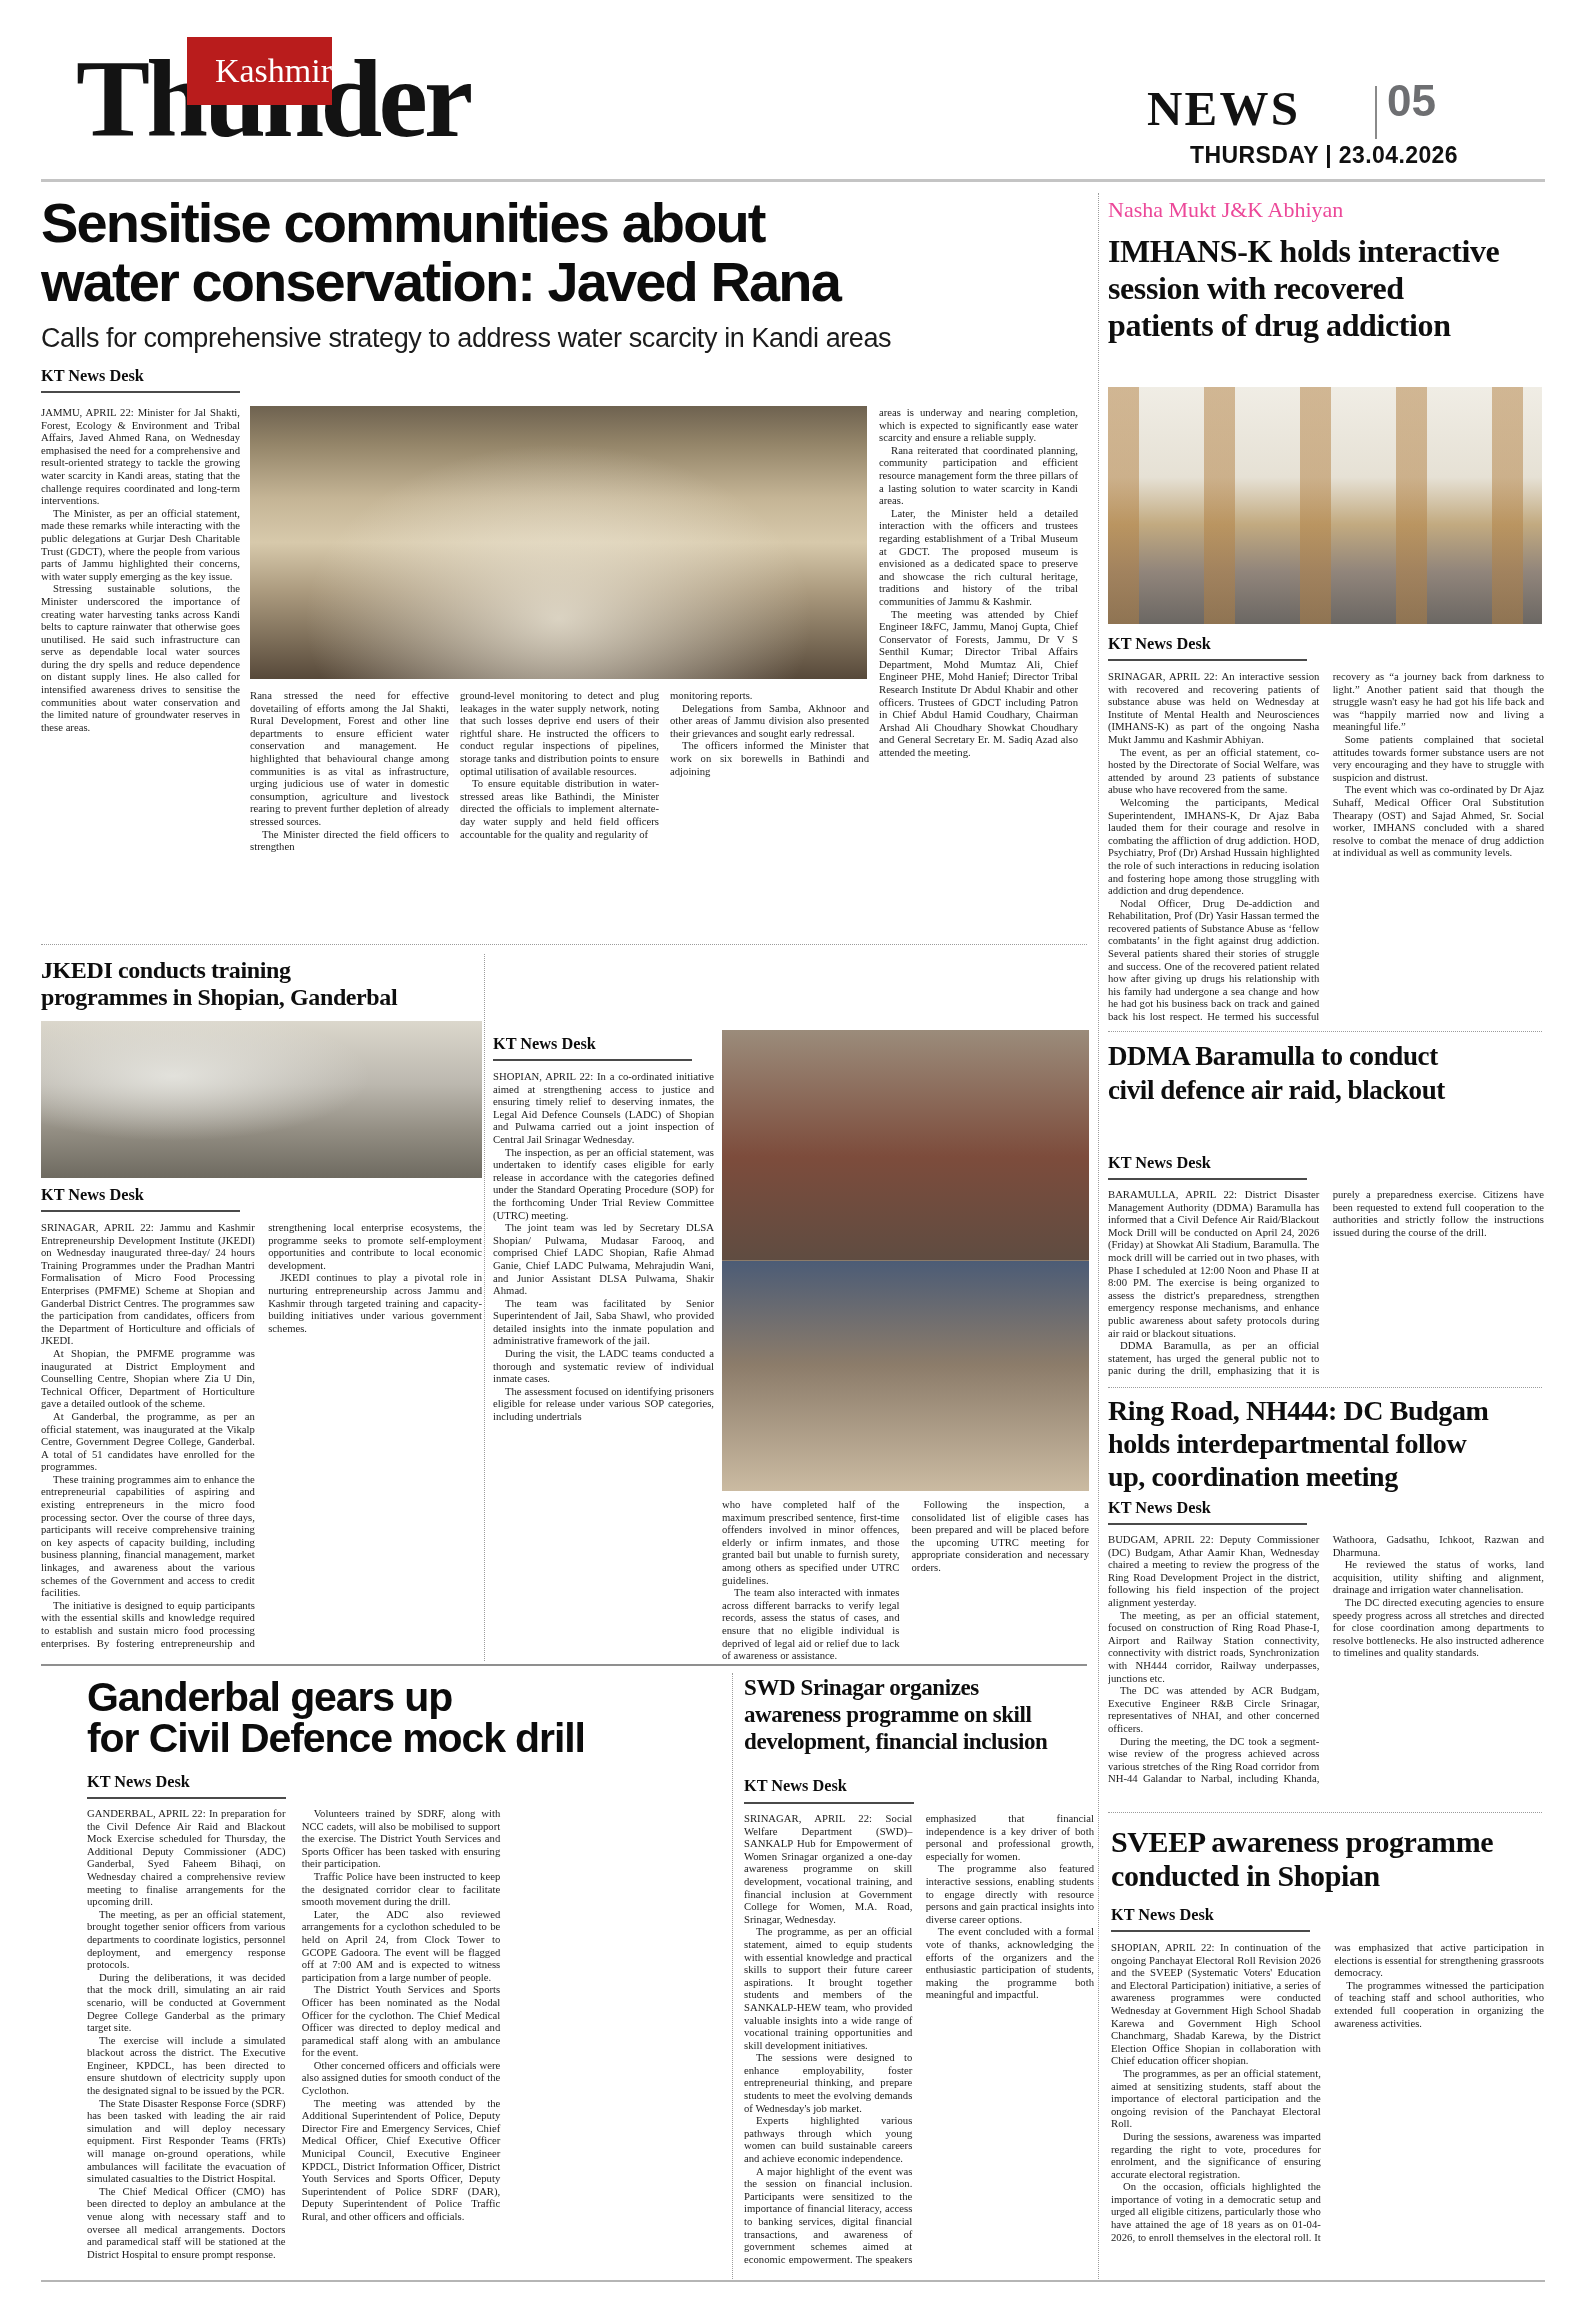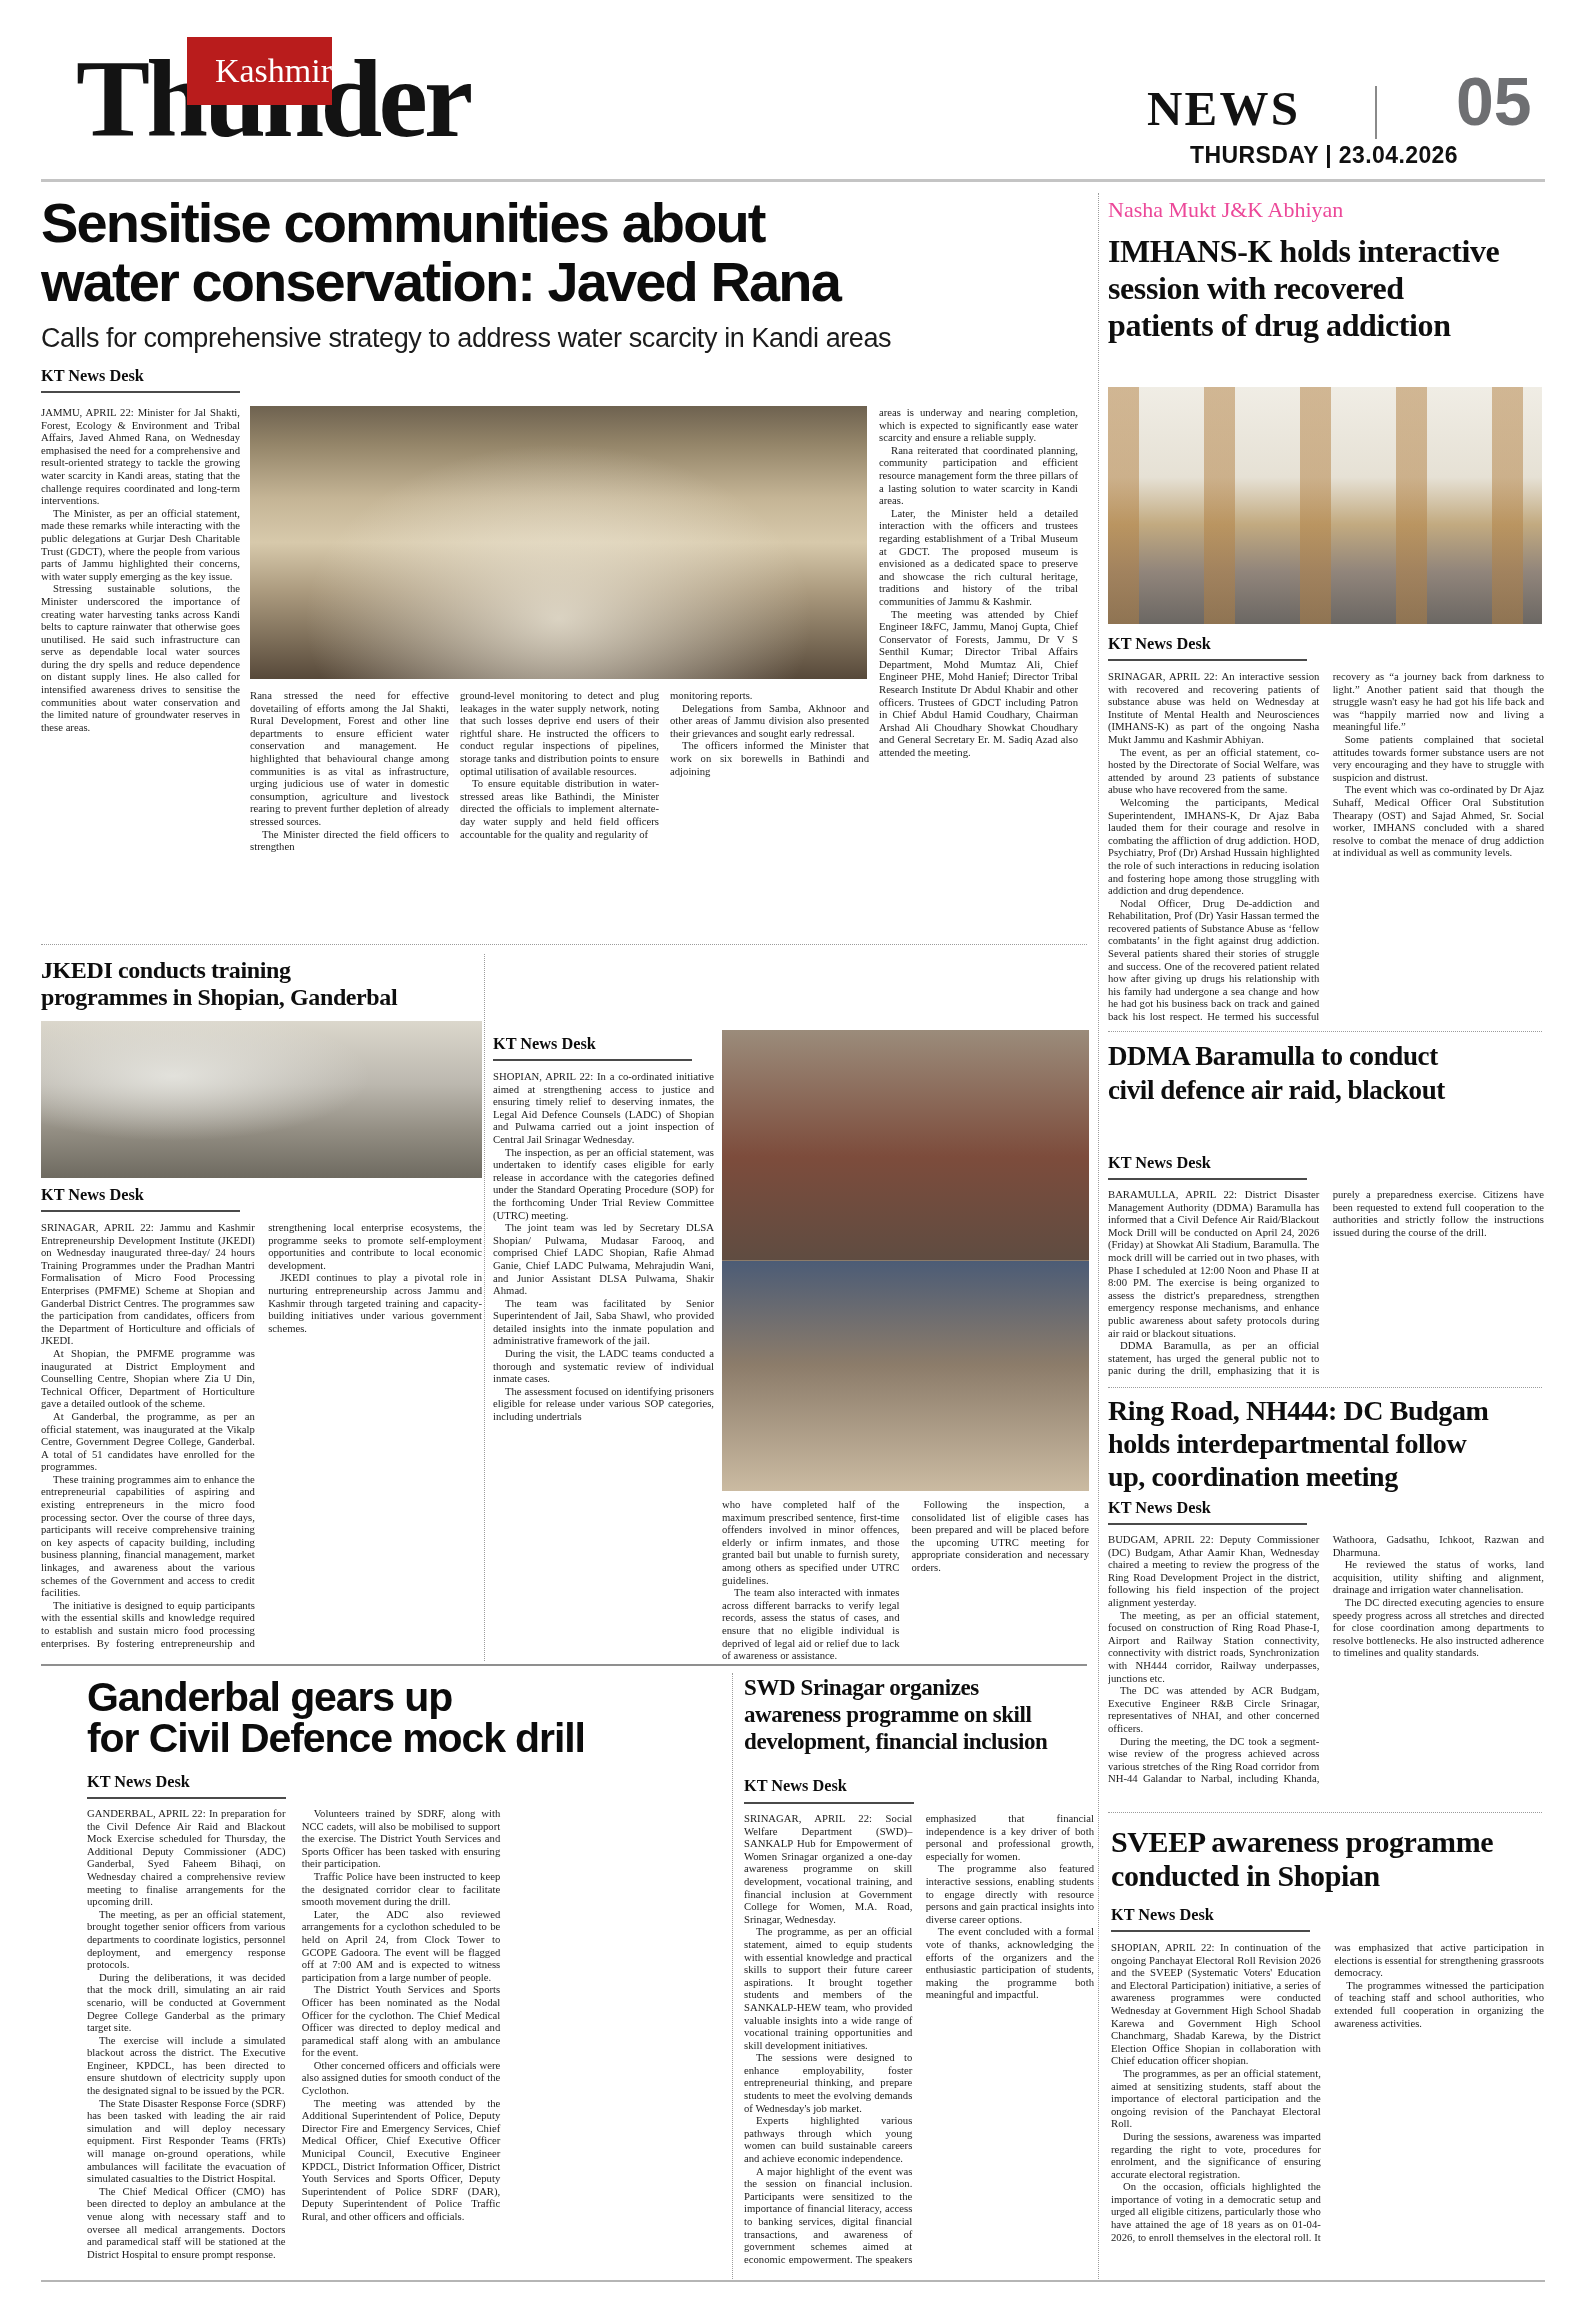--- a/index.html
+++ b/index.html
@@ -51,21 +51,21 @@
 </head>
 <body>
 
 <div id="page">
 
   <div class="abs brand" style="left:76px;top:43px;font-size:111px;line-height:111px;">Thunder</div>
   <div class="abs brandbox" style="left:187px;top:37px;width:145px;height:68px;font-size:34px;line-height:68px;">Kashmir</div>
 
   <div class="abs section-title" style="left:1147px;top:83px;font-size:49px;line-height:52px;">NEWS</div>
   <div class="abs" style="left:1375px;top:86px;width:2.2px;height:53px;background:#8a8a8a;"></div>
-  <div class="abs pagenum" style="left:1456px;top:64px;font-size:68px;line-height:74px;">05</div>
+  <div class="abs pagenum" style="left:1387px;top:64px;font-size:44px;line-height:74px;">05</div>
   <div class="abs dateline" style="left:1190px;top:145px;font-size:23px;line-height:21px;">THURSDAY | 23.04.2026</div>
 
   <div class="abs header-rule" style="left:41px;top:179px;width:1504px;"></div>
 
   <div class="abs h-sans headline" style="left:41px;top:193px;width:1052px;font-size:56px;line-height:59px;">
       <p>Sensitise communities about</p>
       <p>water conservation: Javed Rana</p>
     </div>
   <div class="abs deck" style="left:41px;top:323px;width:1052px;font-size:27px;line-height:30px;">Calls for comprehensive strategy to address water scarcity in Kandi areas</div>
   <div class="abs byline" style="left:41px;top:366px;">KT News Desk</div>

